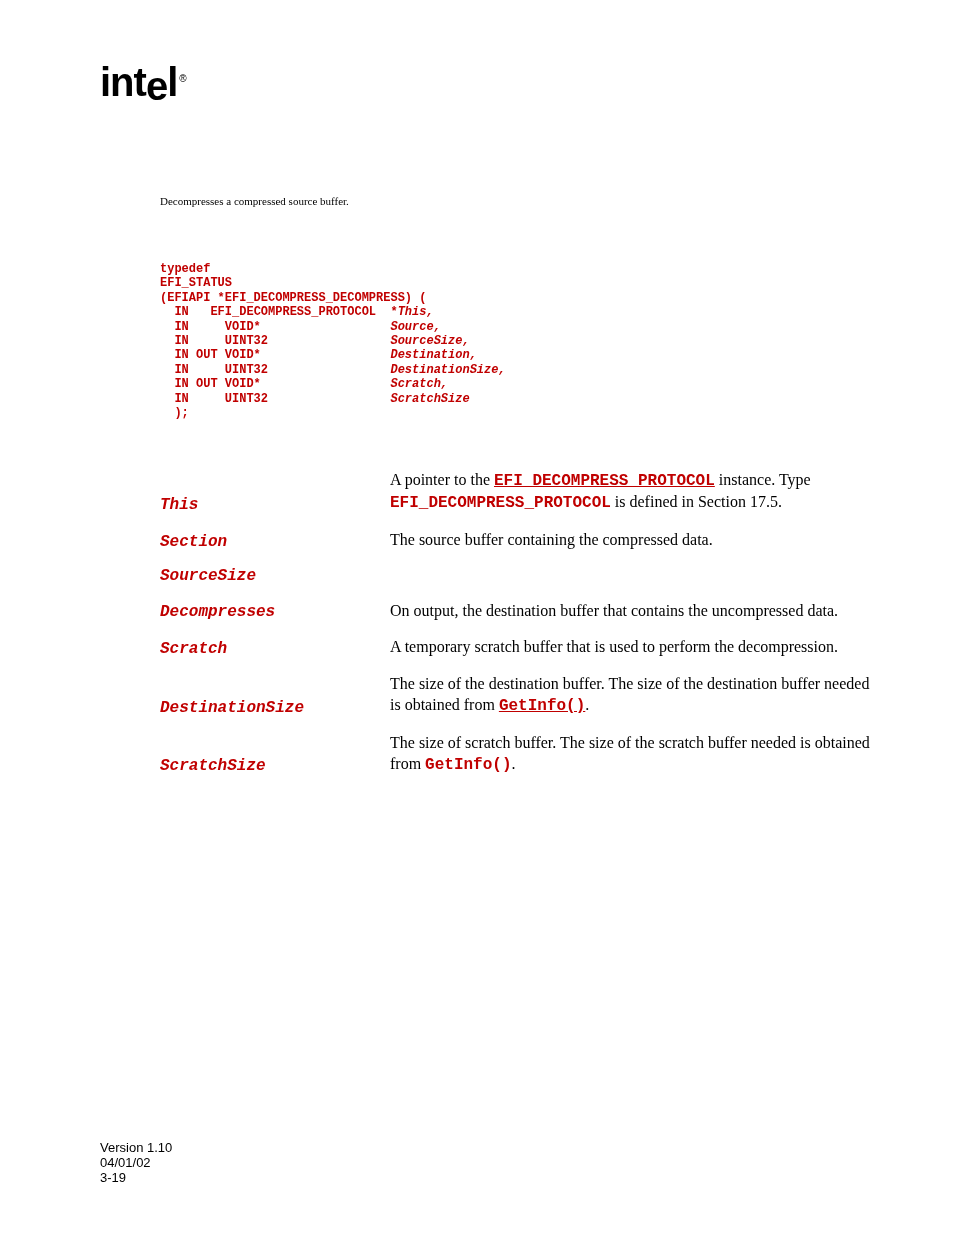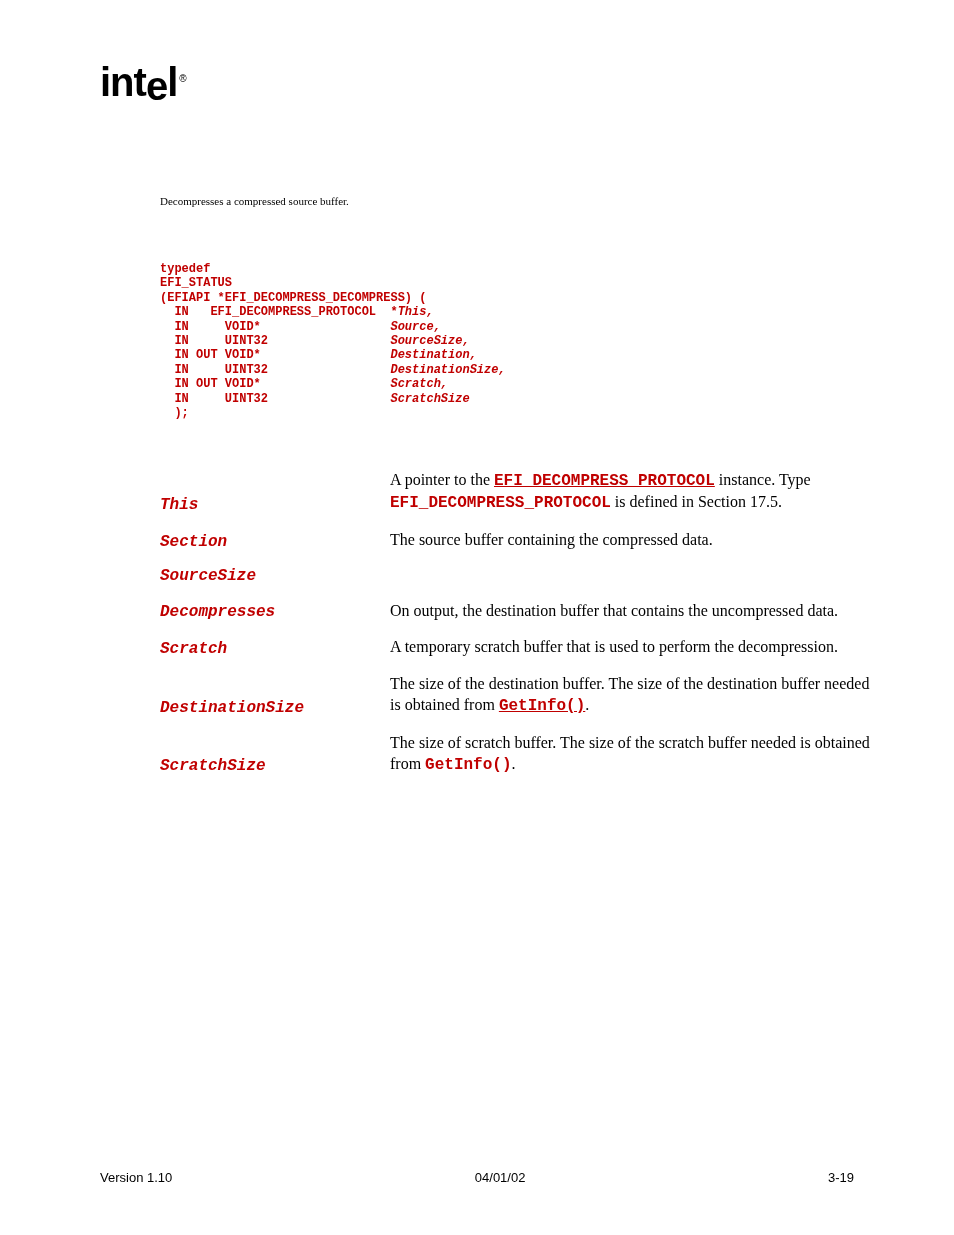--- a/index.html
+++ b/index.html
@@ -84,20 +84,21 @@
   }
   .footer {
     position: absolute;
     bottom: 50px;
     left: 100px;
     right: 100px;
     font-family: Arial, Helvetica, sans-serif;
     font-size: 13px;
     display: flex;
     justify-content: space-between;
+    flex-direction: column;
   }
 </style>
 </head>
 <body>
 
 <div class="page">
 
   <div class="logo">int<span style="position:relative;top:4px">e</span>l<span class="reg">®</span></div>
 
   <div class="summary">Decompresses a compressed source buffer.</div>

